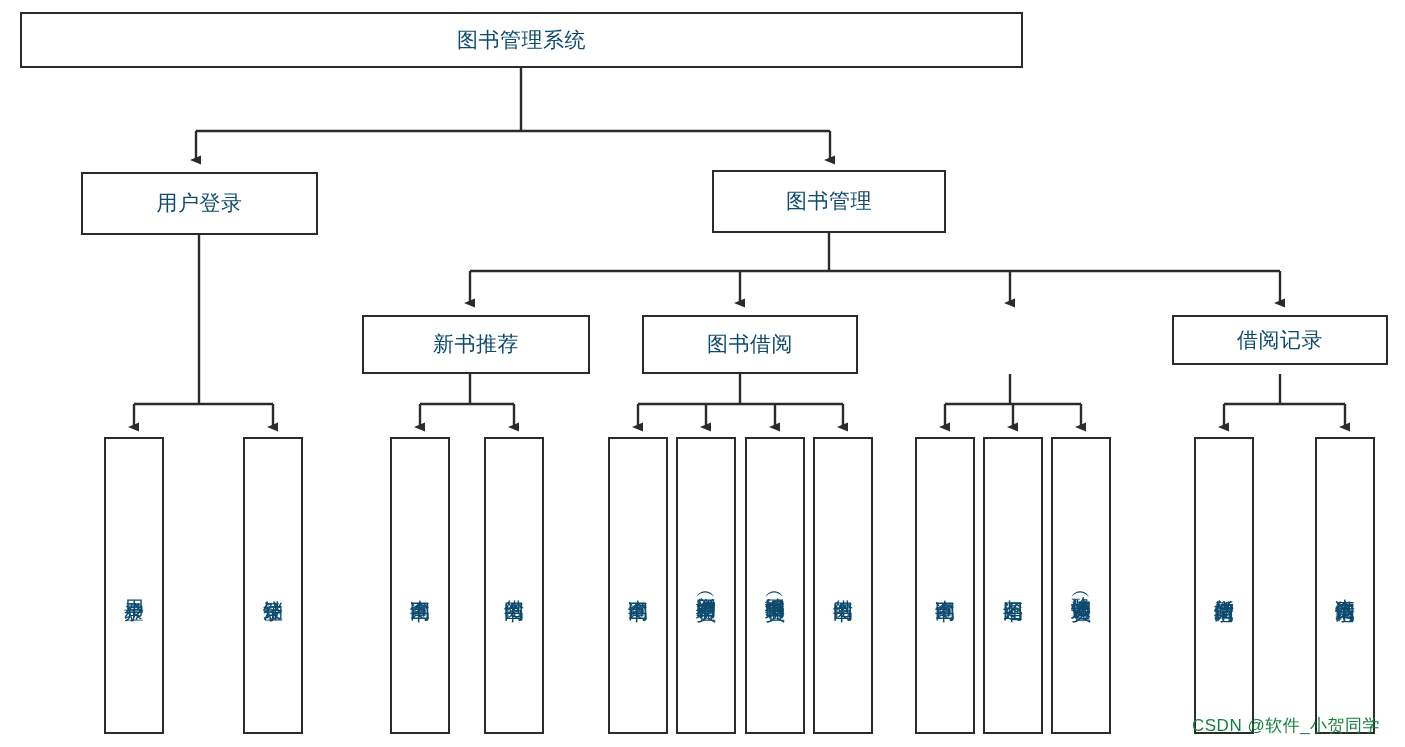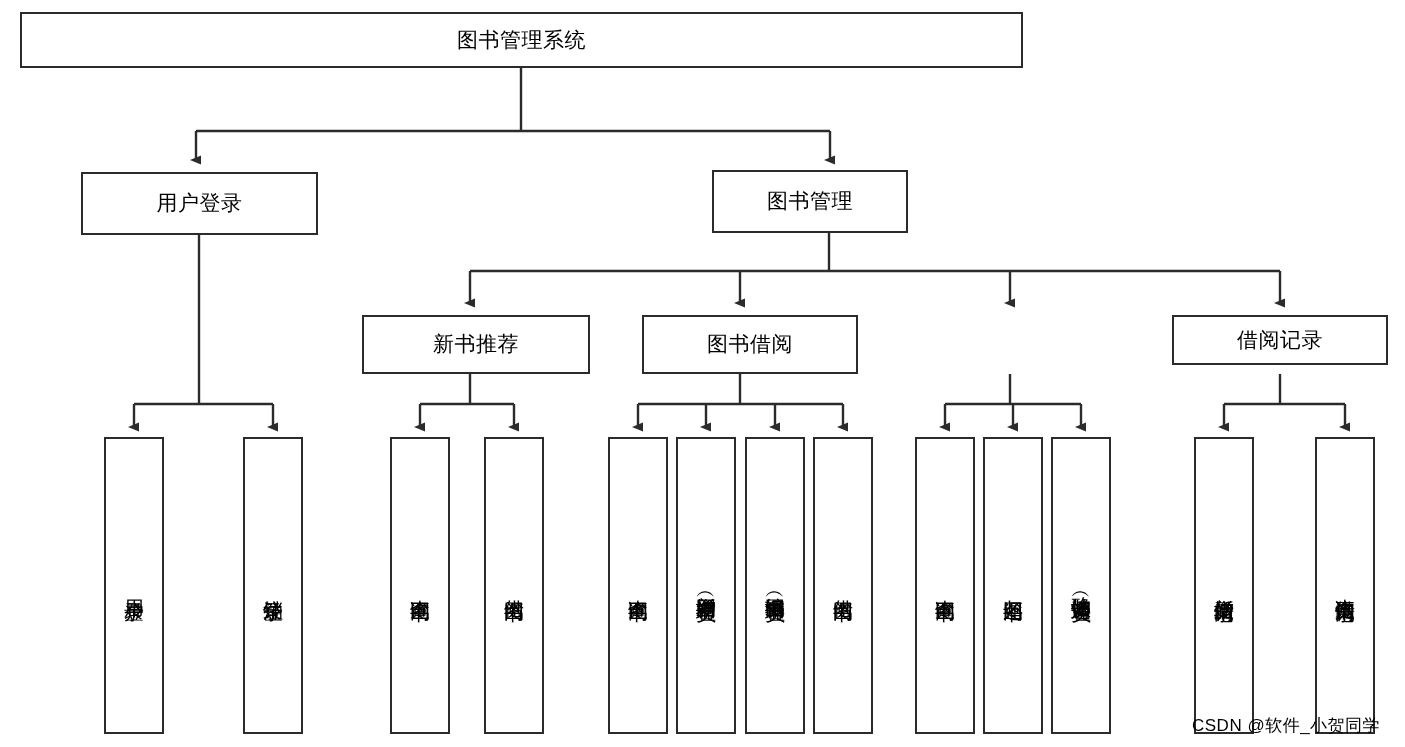--- a/index.html
+++ b/index.html
@@ -18,21 +18,21 @@
     overflow: hidden;
   }
   .node {
     position: absolute;
     box-sizing: border-box;
     border: 2px solid #2b2b2b;
     background: #ffffff;
     display: flex;
     align-items: center;
     justify-content: center;
-    color: #000000;
+    color: #0c4a6e;
   }
   .node.horiz {
     font-size: 21px;
     line-height: 1.15;
     letter-spacing: 0.5px;
     white-space: nowrap;
   }
   .node.root {
     font-size: 21px;
   }
@@ -56,21 +56,21 @@
     top: 0;
     width: 1405px;
     height: 747px;
     pointer-events: none;
   }
   .watermark {
     position: absolute;
     left: 1192px;
     top: 714px;
     font-size: 17px;
-    color: #000000;
+    color: #15803d;
     white-space: nowrap;
     letter-spacing: 0.5px;
   }
 </style>
 </head>
 <body>
 
 <div id="canvas">
 
   <svg class="edges" viewBox="0 0 1405 747">
@@ -123,21 +123,21 @@
     </g>
   </svg>
 
   <div class="node horiz root" style="left:20px; top:12px; width:1003px; height:56px;">
     <span>图书管理系统</span>
   </div>
 
   <div class="node horiz" style="left:81px; top:172px; width:237px; height:63px;">
     <span>用户登录</span>
   </div>
-  <div class="node horiz" style="left:712px; top:170px; width:196px; height:63px;">
+  <div class="node horiz" style="left:712px; top:170px; width:234px; height:63px;">
     <span>图书管理</span>
   </div>
 
   <div class="node horiz" style="left:362px; top:315px; width:228px; height:59px;">
     <span>新书推荐</span>
   </div>
   <div class="node horiz" style="left:632px; top:315px; width:216px; height:59px;margin-left:10px;">
     <span>图书借阅</span>
   </div>
   <div class="node horiz" style="left:1172px; top:315px; width:216px; height:50px;">

